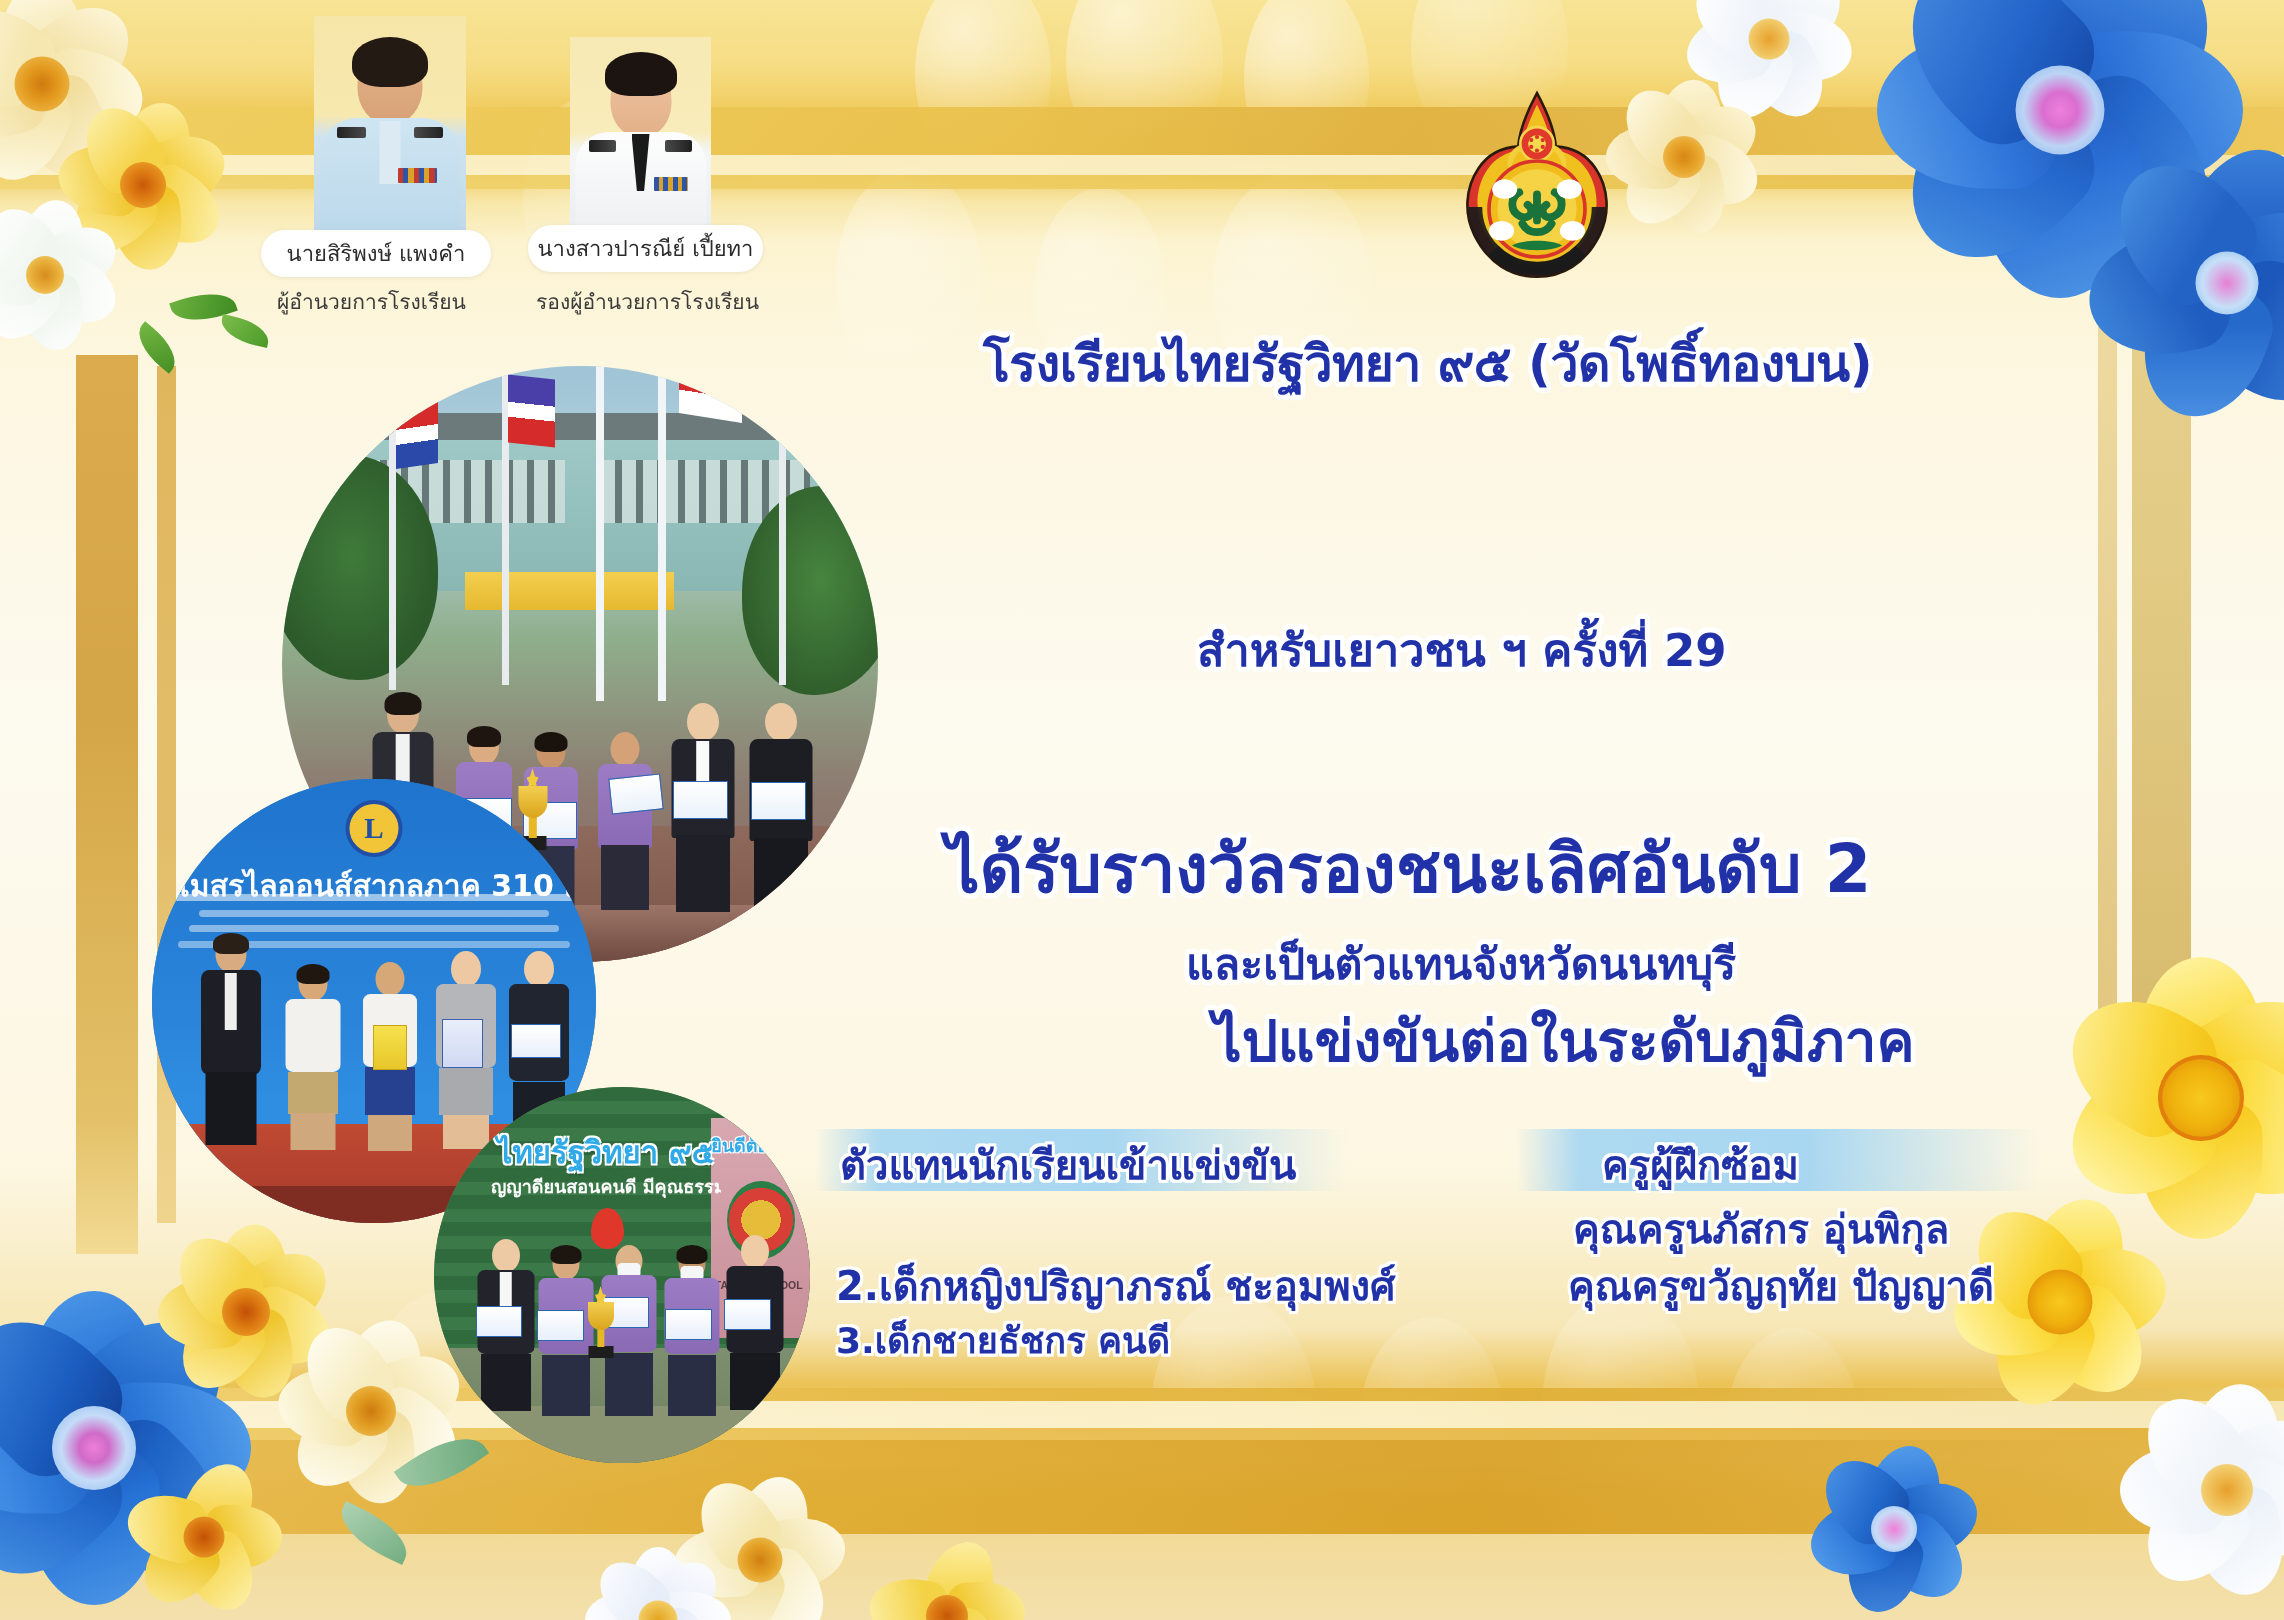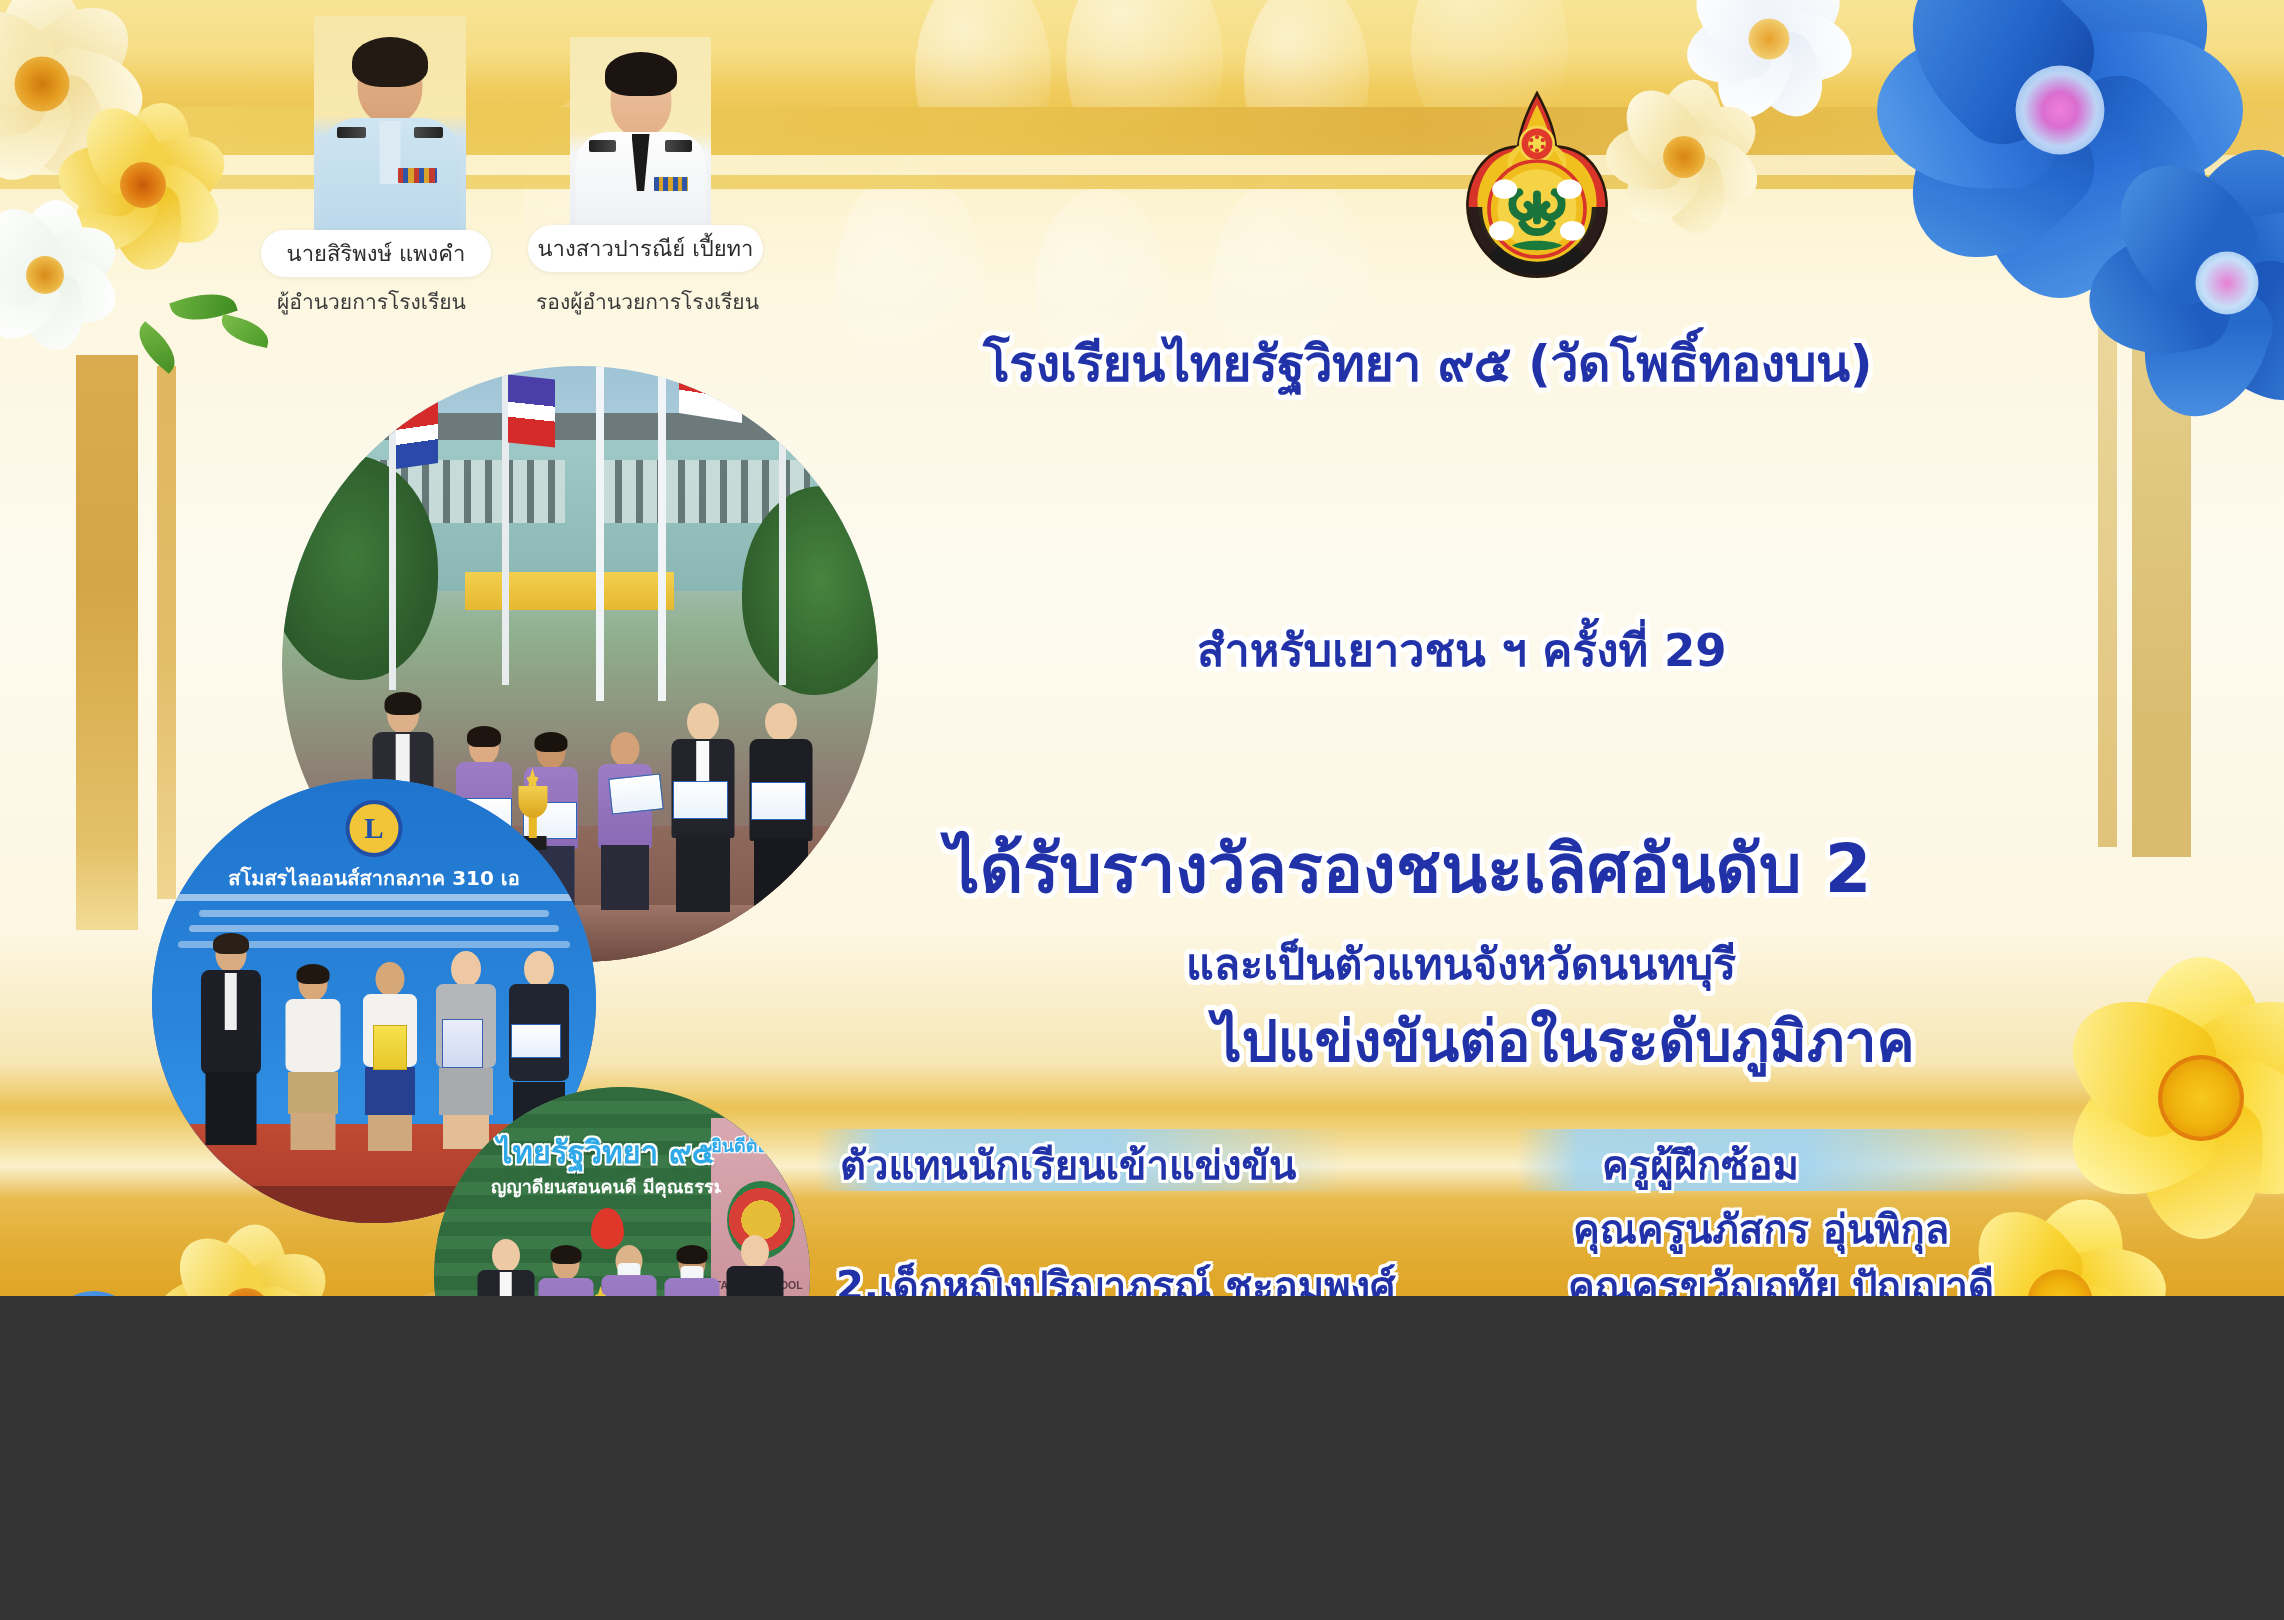--- a/index.html
+++ b/index.html
@@ -2,21 +2,21 @@
 <html lang="th" style="font-size:8.4px"><head>
 <meta charset="utf-8">
 <title>Congratulation Poster</title>
 <style>
   * { box-sizing: border-box; margin:0; padding:0; }
   html,body{ background:#333; }
   body{ font-family:"Liberation Sans", sans-serif; }
 
   .poster{
     position:relative;
-    width:2284px; height:1296px;
+    width:2284px; height:1620px;
     overflow:hidden;
     background:
       radial-gradient(ellipse 70% 55% at 52% 42%, #fffdf2 0%, #fdf6dc 38%, #f9ecc0 62%, #f3dfa0 82%, #eed municipality 100%),
       linear-gradient(180deg,#f6de8f 0%, #fbeec0 18%, #fdf6da 40%, #fdf7de 60%, #f8e9ba 82%, #f2db9b 100%);
   }
   .bg-base2{
     position:absolute; inset:0;
     background:linear-gradient(180deg,
         #f8e495 0%, #f6dd85 4%,
         #f0cb5c 7%, #ecc44f 10%,
@@ -462,21 +462,21 @@
 
   <div class="photo circ" style="left:152px;top:779px;width:444px;height:444px;
        background:linear-gradient(180deg,#2f7fd1 0%, #2f82d6 48%, #b6442f 66%, #a83c2c 100%);">
 
     <div style="position:absolute;inset:0;background:linear-gradient(180deg,#1f74cd,#2a85da 55%,#2f8ee2 72%);"></div>
     <div style="position:absolute;left:0;bottom:0;width:100%;height:99px;background:linear-gradient(180deg,#c04a33,#a6392a);"></div>
     <div style="position:absolute;left:0;bottom:0;width:100%;height:37px;background:#7f2c22;"></div>
 
     <div style="position:absolute;left:50%;top:21px;transform:translateX(-50%);width:57px;height:57px;border-radius:50%;background:#f2c437;border:4.7px solid #1f4fa6;display:flex;align-items:center;justify-content:center;color:#1f4fa6;font-weight:bold;font-size:29px;font-family:'Liberation Serif',serif;">L</div>
 
-    <div class="thai" style="position:absolute;left:0;right:0;top:83px;text-align:center;color:#fff;font-size:20px;font-weight:bold;white-space:nowrap;overflow:hidden;">สโมสรไลออนส์สากลภาค 310 เอ</div>
+    <div class="thai" style="position:absolute;left:0;right:0;top:83px;text-align:center;color:#fff;font-size:30px;font-weight:bold;white-space:nowrap;overflow:hidden;">สโมสรไลออนส์สากลภาค 310 เอ</div>
     <div style="position:absolute;left:21px;top:115px;right:21px;height:7.3px;background:rgba(255,255,255,.55);border-radius:3.7px;"></div>
     <div style="position:absolute;left:47px;top:131px;right:47px;height:6.8px;background:rgba(255,255,255,.45);border-radius:3.7px;"></div>
     <div style="position:absolute;left:37px;top:146px;right:37px;height:6.8px;background:rgba(255,255,255,.45);border-radius:3.7px;"></div>
     <div style="position:absolute;left:26px;top:162px;right:26px;height:6.8px;background:rgba(255,255,255,.40);border-radius:3.7px;"></div>
 
     <div style="position:absolute;left:47px;bottom:78px;width:63px;height:209px;">
       <div style="position:absolute;left:50%;top:0;transform:translateX(-50%);width:31px;height:37px;border-radius:50%;background:#d9ab81;"></div>
       <div style="position:absolute;left:50%;top:-2.6px;transform:translateX(-50%);width:36px;height:21px;border-radius:50% 50% 30% 30%;background:#2a2018;"></div>
       <div style="position:absolute;left:50%;top:34px;transform:translateX(-50%);width:60px;height:105px;background:#1e1e26;border-radius:8.4px;"></div>
       <div style="position:absolute;left:50%;top:37px;transform:translateX(-50%);width:12.5px;height:57px;background:#f0f0f0;"></div>

